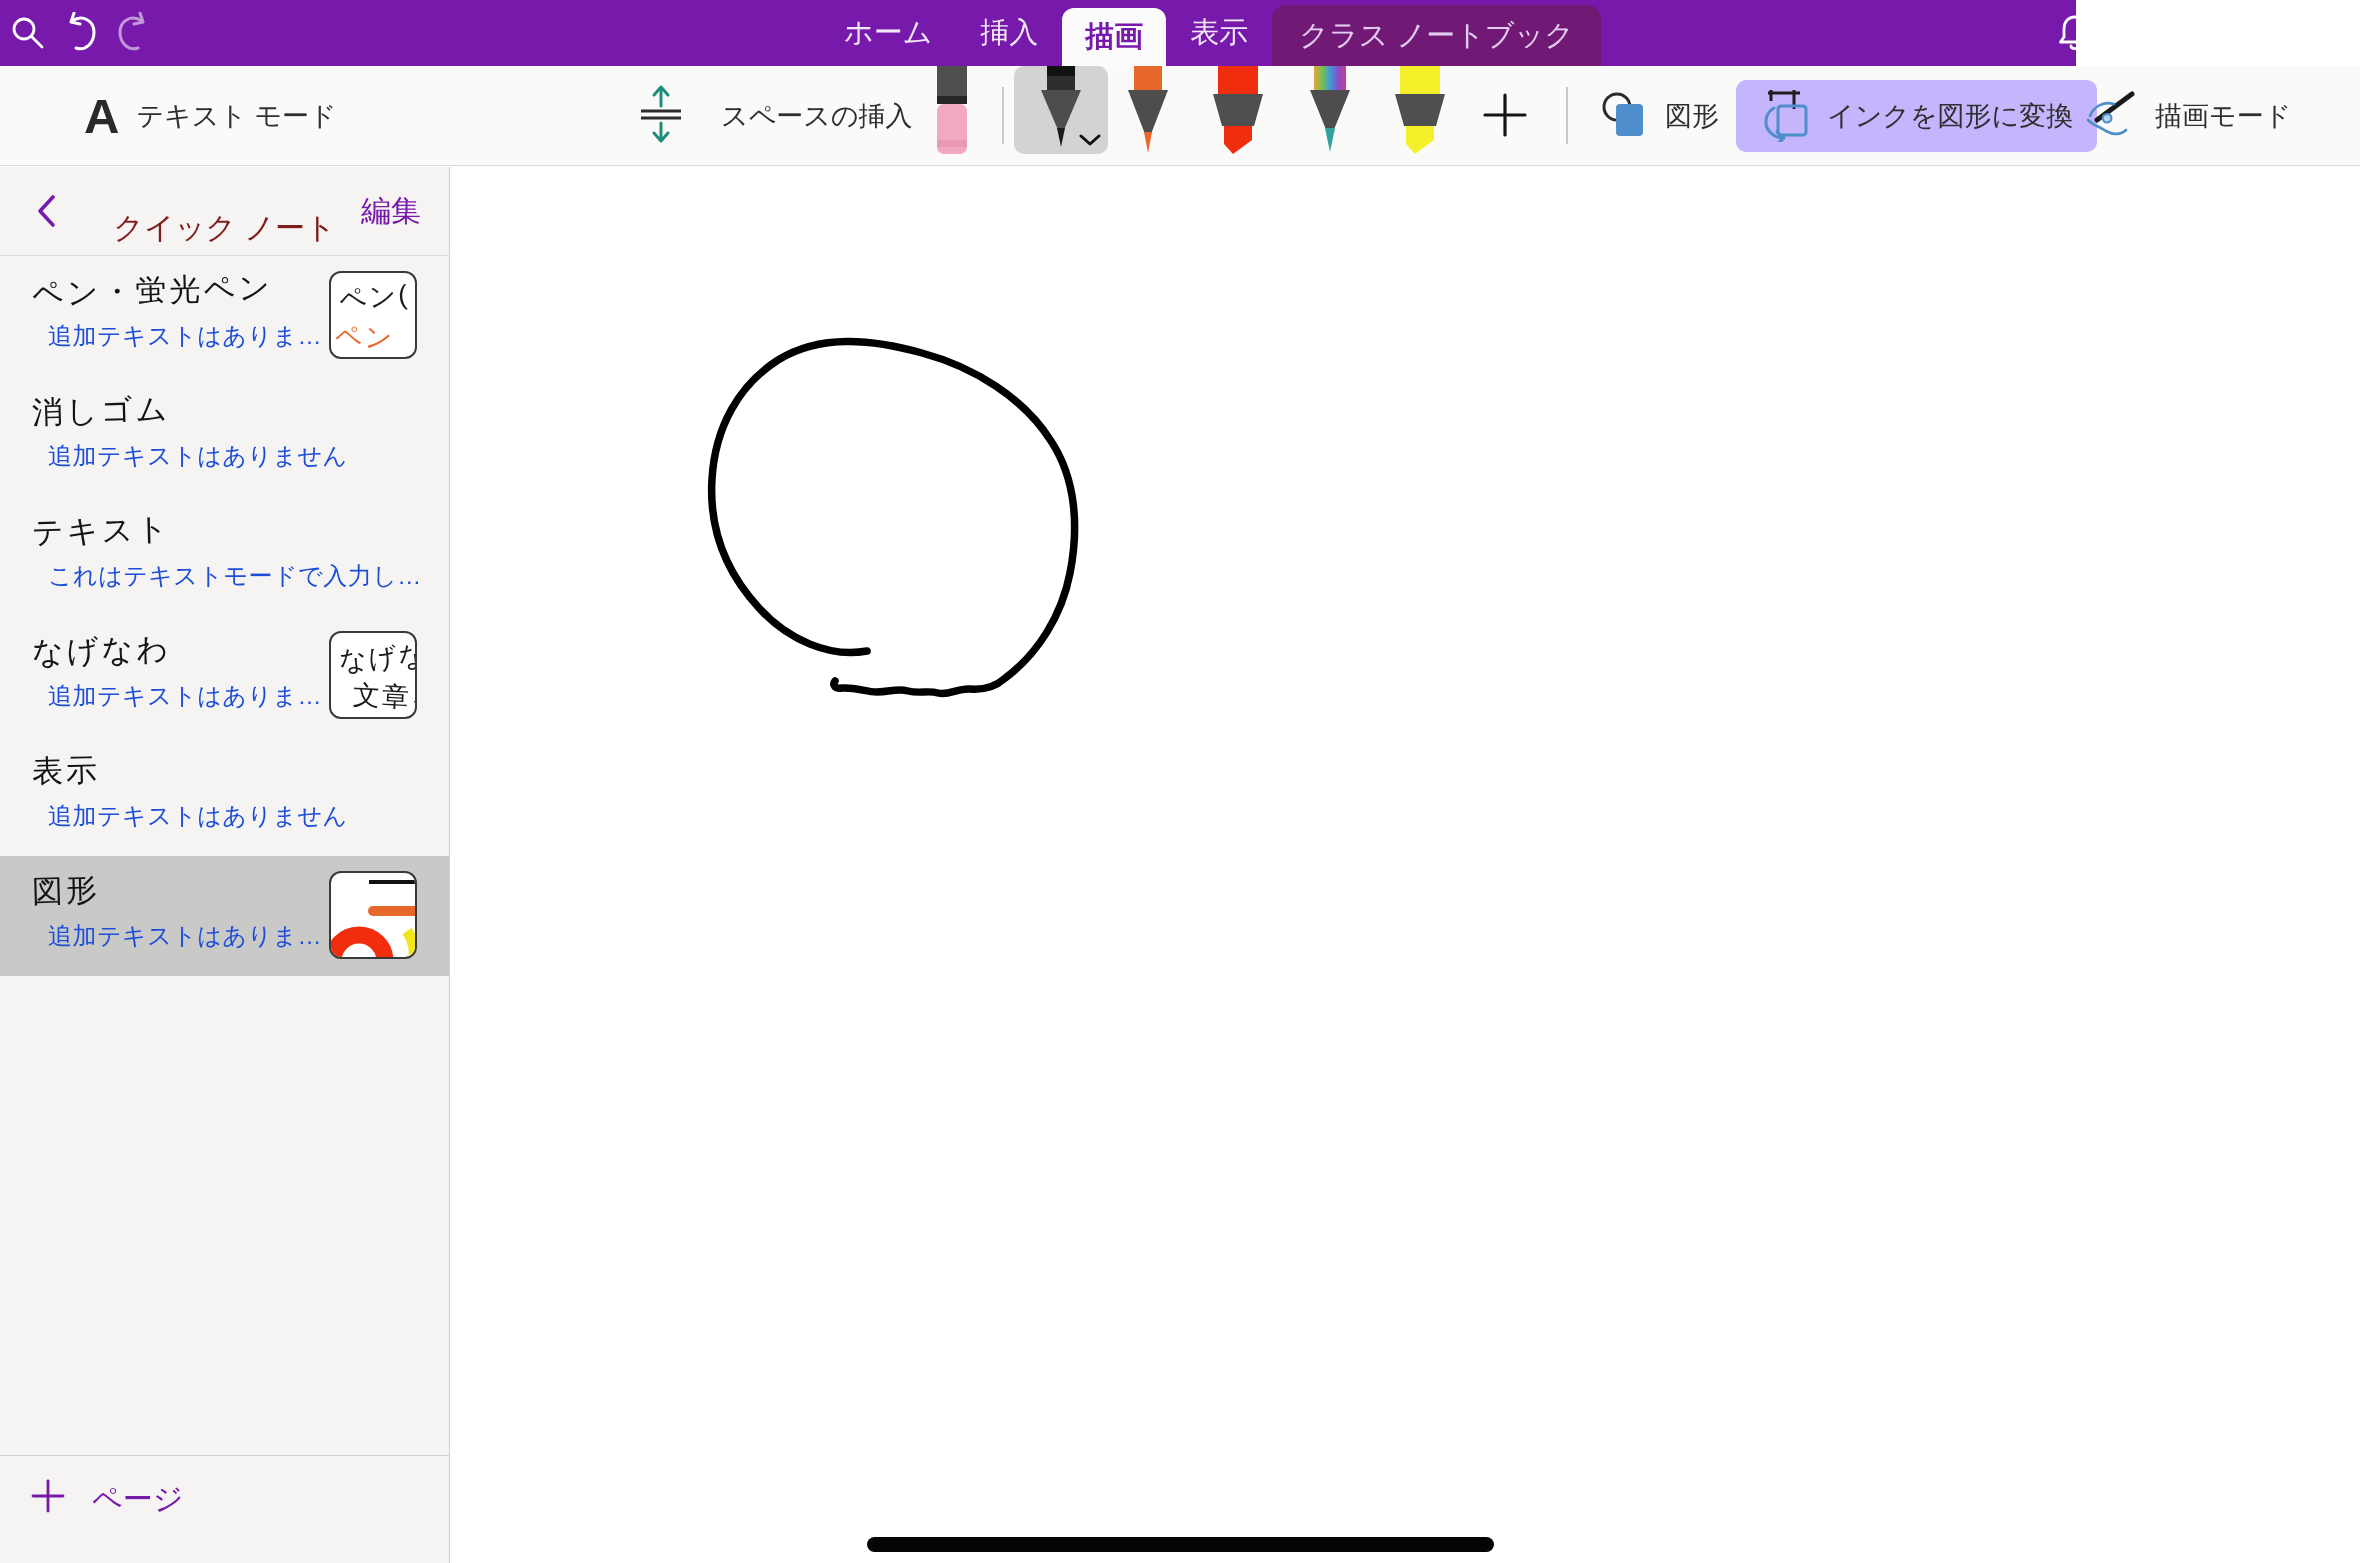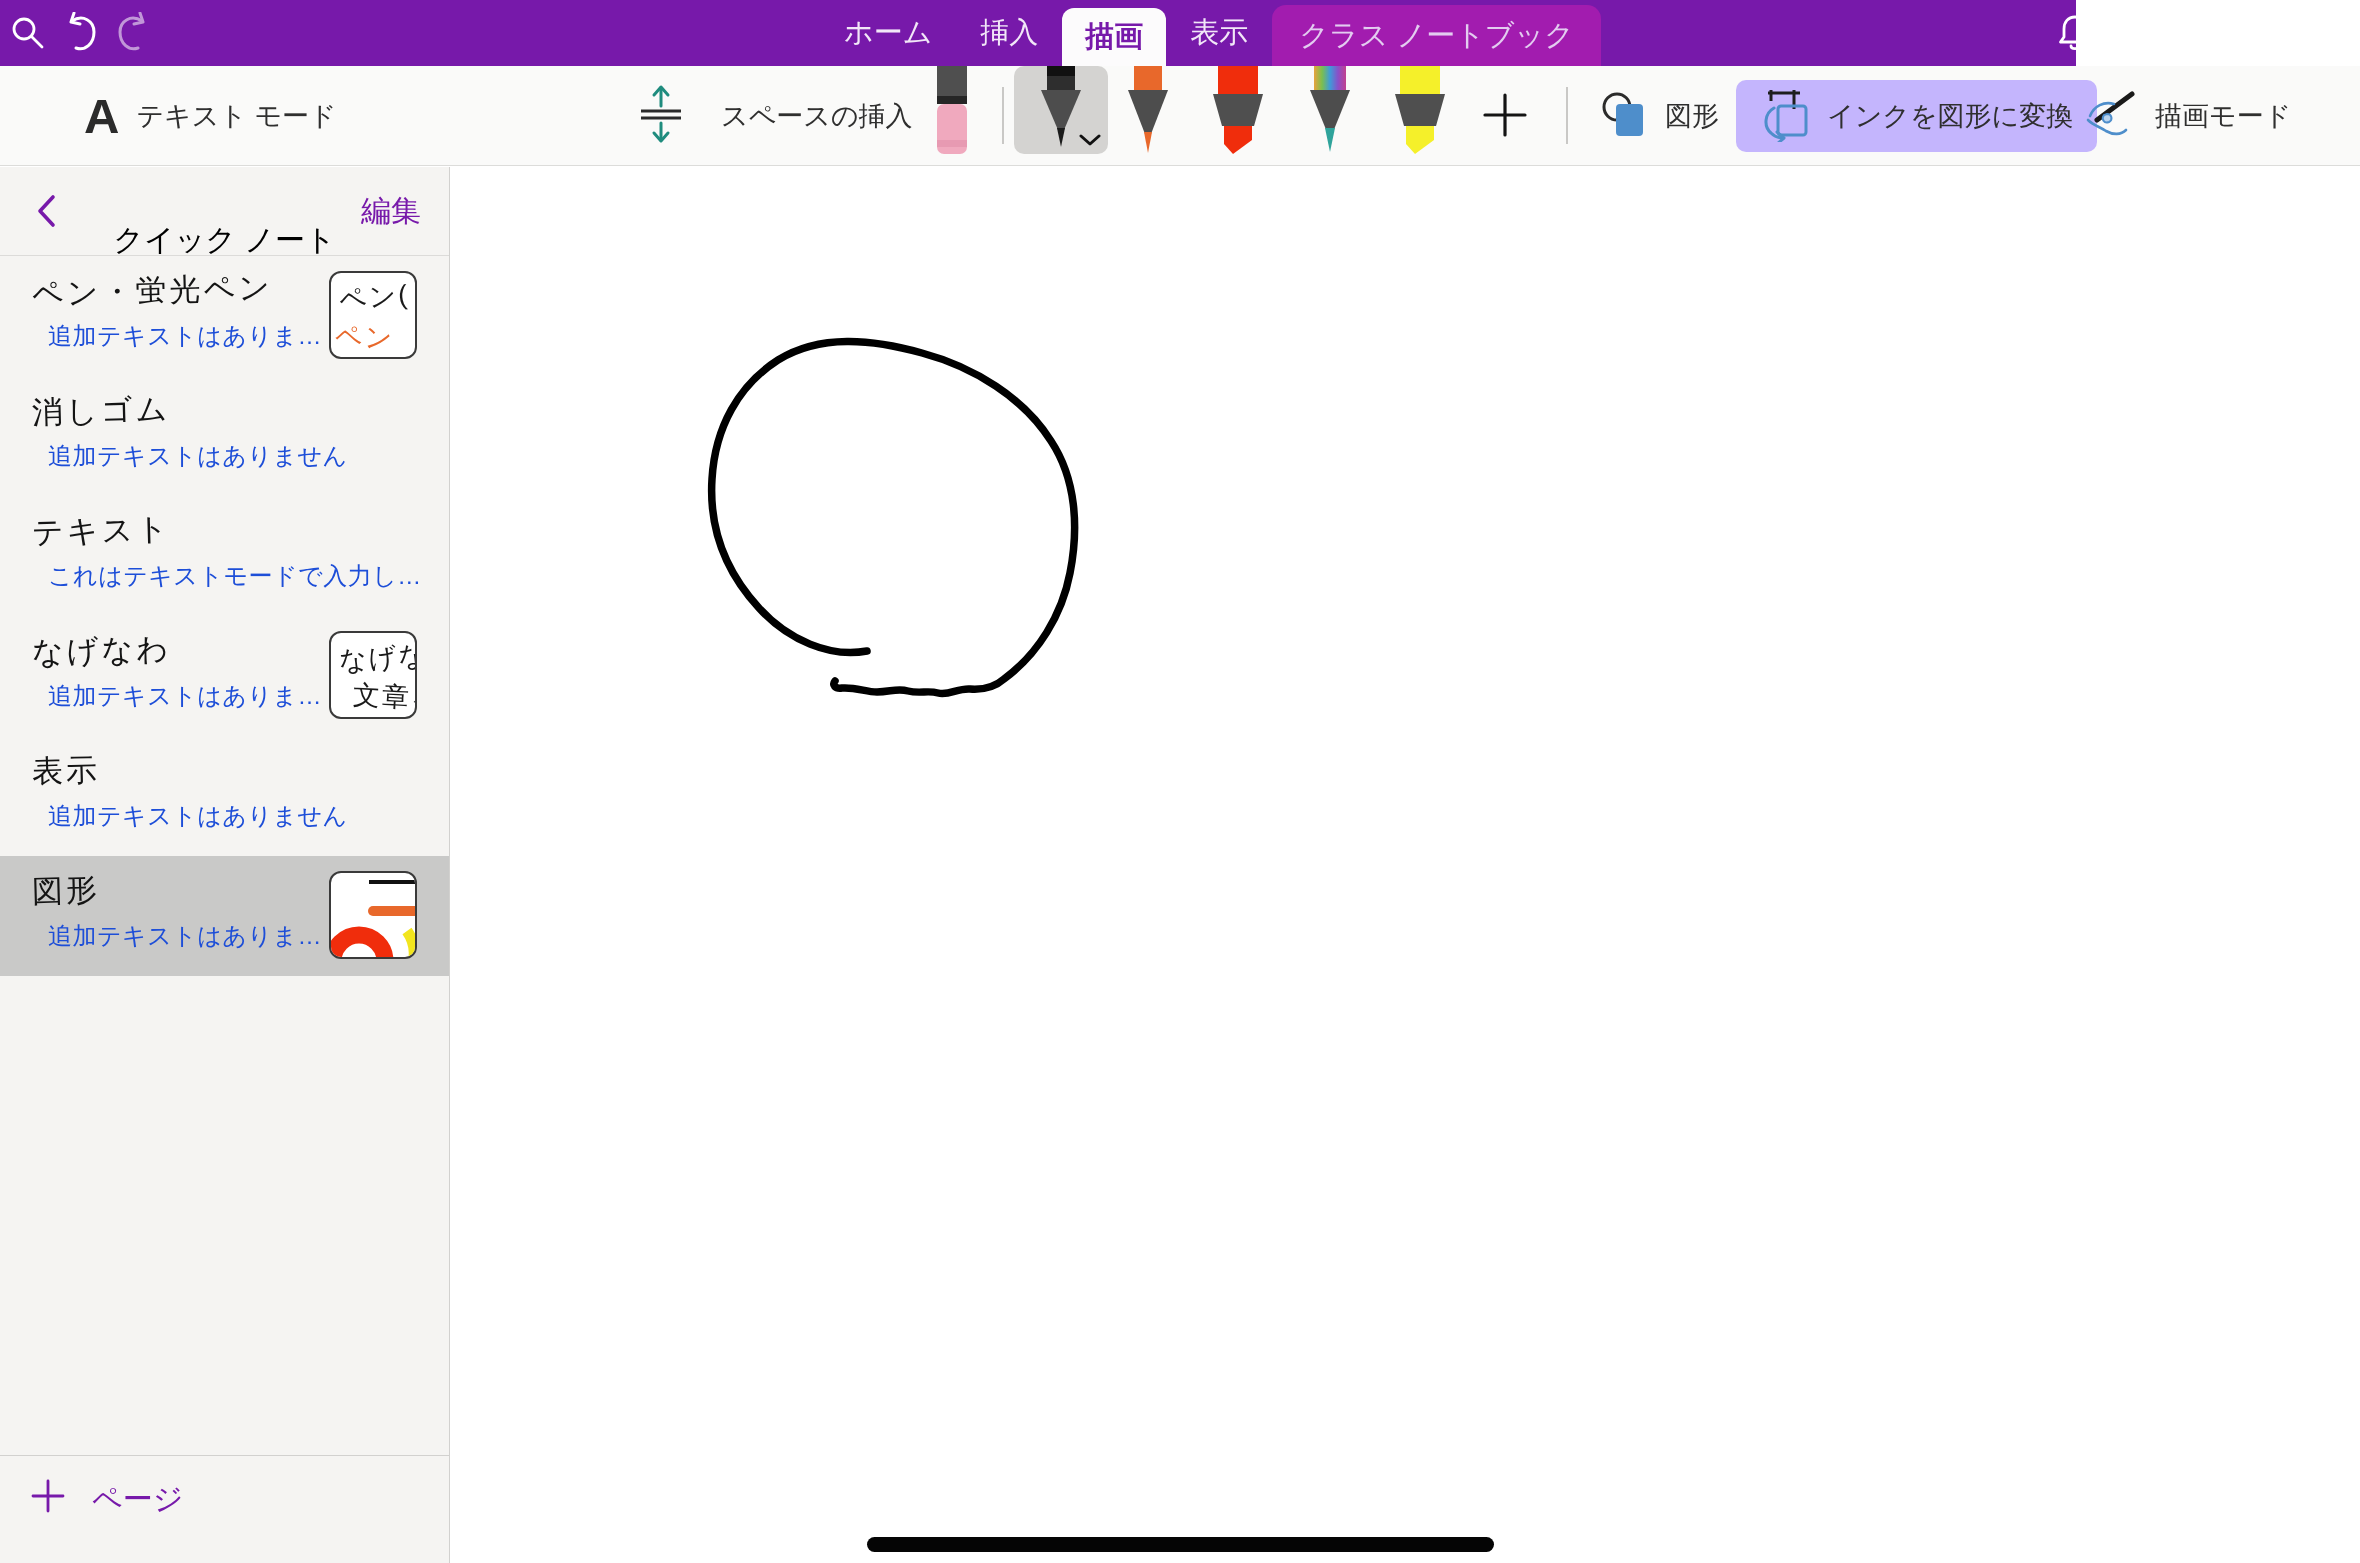--- a/index.html
+++ b/index.html
@@ -9,42 +9,42 @@
 
   
   .topbar { position:absolute; left:0; top:0; width:2076px; height:66px; background:#7719AA; }
   .tb-icon { position:absolute; top:13px; width:40px; height:40px; display:flex; align-items:center; justify-content:center; cursor:pointer; }
   .tb-icon svg { display:block; }
   .icon-disabled { opacity:.55; }
 
   .tabs { position:absolute; left:820px; top:0; height:66px; display:flex; align-items:flex-end; }
   .tab { height:66px; display:flex; align-items:center; padding:0 24px; color:#F2E7F8; font-size:29px; cursor:pointer; white-space:nowrap; }
   .tab.active { background:#FCFBFC; color:#7719AA; font-weight:700; height:58px; border-radius:12px 12px 0 0; padding:0 23px; }
-  .tab.pill { background:#a21caf; color:#E3CCF0; height:61px; border-radius:14px 14px 0 0; padding:16px 27px; }
+  .tab.pill { background:#701a75; color:#E3CCF0; height:61px; border-radius:14px 14px 0 0; padding:16px 27px; }
 
   
   .ribbon { position:absolute; left:0; top:66px; width:2360px; height:100px; background:#FAFAF9; border-bottom:1px solid #DCDCDA; }
   .grp { position:absolute; top:0; height:100px; display:flex; align-items:center; gap:17px; cursor:pointer; }
   .grp-label { font-size:27px; color:#2F2F2F; white-space:nowrap; }
   .a-glyph { font-size:49px; font-weight:600; color:#2B2B2B; line-height:1; }
   .divider { position:absolute; top:21px; width:2px; height:57px; background:#C9C8C6; }
 
   .pen { position:absolute; top:0; cursor:pointer; }
   .pen svg { display:block; }
   .sel-box { position:absolute; left:1014px; top:0; width:94px; height:88px; background:#D4D3D1; border-radius:10px; cursor:pointer; }
   .sel-box .pen-inner { position:absolute; left:19px; top:0; }
   .sel-chevron { position:absolute; right:7px; bottom:4px; }
   .plus-btn { position:absolute; left:1482px; top:26px; width:46px; height:46px; cursor:pointer; }
   .btn-ink2shape { position:absolute; left:1736px; top:14px; height:72px; background:#c4b5fd; border-radius:10px; display:flex; align-items:center; gap:15px; padding:0 24px; cursor:pointer; }
 
   
   .sidebar { position:absolute; left:0; top:167px; width:450px; height:1396px; background:#F5F4F2; border-right:1px solid #D2D1CF; }
   .sb-header { position:relative; height:89px; border-bottom:1px solid #DCDBD9; }
   .sb-back { position:absolute; left:36px; top:27px; cursor:pointer; }
-  .sb-title { position:absolute; left:0; right:0; top:16px; height:114px; display:flex; align-items:center; justify-content:center; font-size:30px; color:#000000; }
+  .sb-title { position:absolute; left:0; right:0; top:4px; height:114px; display:flex; align-items:center; justify-content:center; font-size:30px; color:#7f1d1d; }
   .sb-edit { position:absolute; right:28px; top:0; height:89px; display:flex; align-items:center; font-size:30px; color:#7719AA; cursor:pointer; }
   .sb-list { position:relative; }
   .sb-item { position:relative; height:120px; cursor:pointer; overflow:hidden; }
   .sb-item.selected { background:#C9C9C8; }
   .sb-item-title { position:absolute; left:32px; top:14px; font-size:31px; color:#141414; letter-spacing:3px; transform:rotate(-1.6deg); white-space:nowrap; }
   .sb-item-sub { position:absolute; left:48px; top:64px; font-size:24px; color:#1d4ed8; white-space:nowrap; letter-spacing:.5px; }
   .thumb { position:absolute; right:32px; top:15px; width:88px; height:88px; background:#FFFFFF; border:2px solid #3A3A3A; border-radius:12px; overflow:hidden; }
   .thumb-line1 { position:absolute; left:8px; top:6px; font-size:27px; color:#1A1A1A; letter-spacing:2px; transform:rotate(-4deg); white-space:nowrap; }
   .thumb-line2 { position:absolute; left:4px; top:46px; font-size:27px; color:#E8682B; letter-spacing:2px; transform:rotate(3deg); white-space:nowrap; }
   .thumb-line2.dark { color:#1A1A1A; left:22px; }

